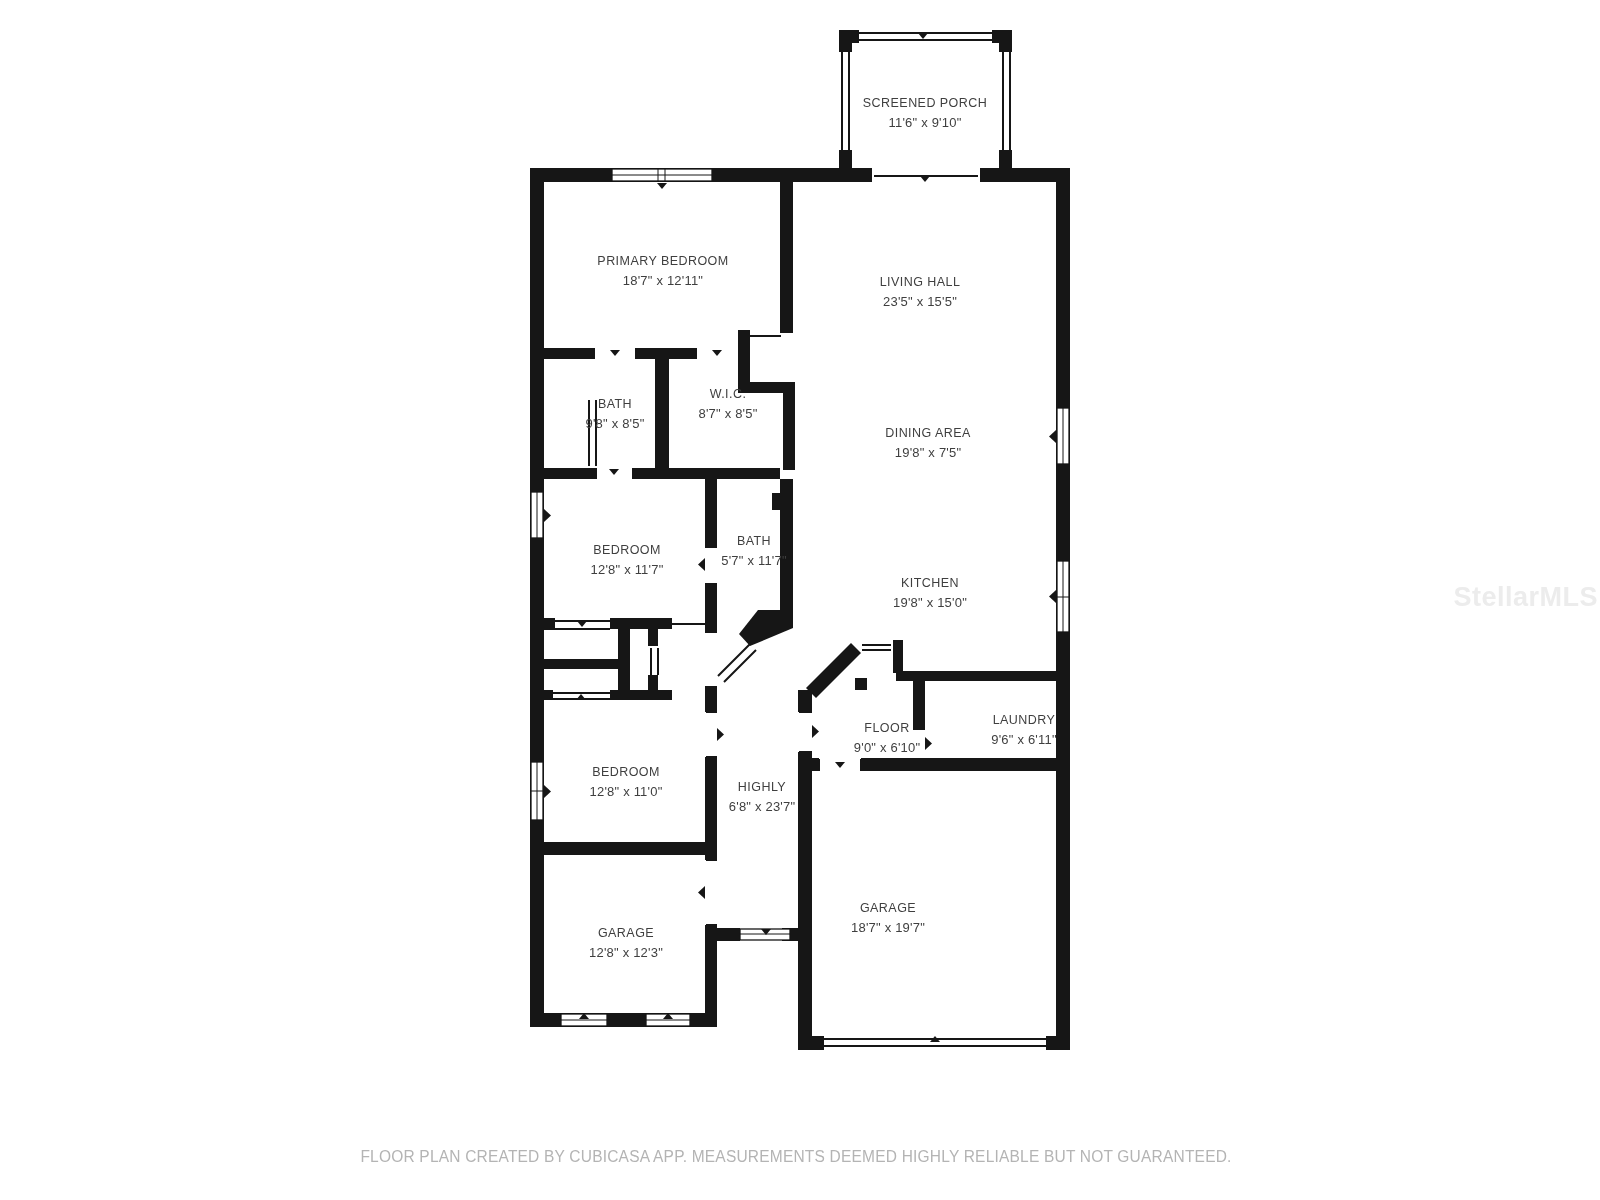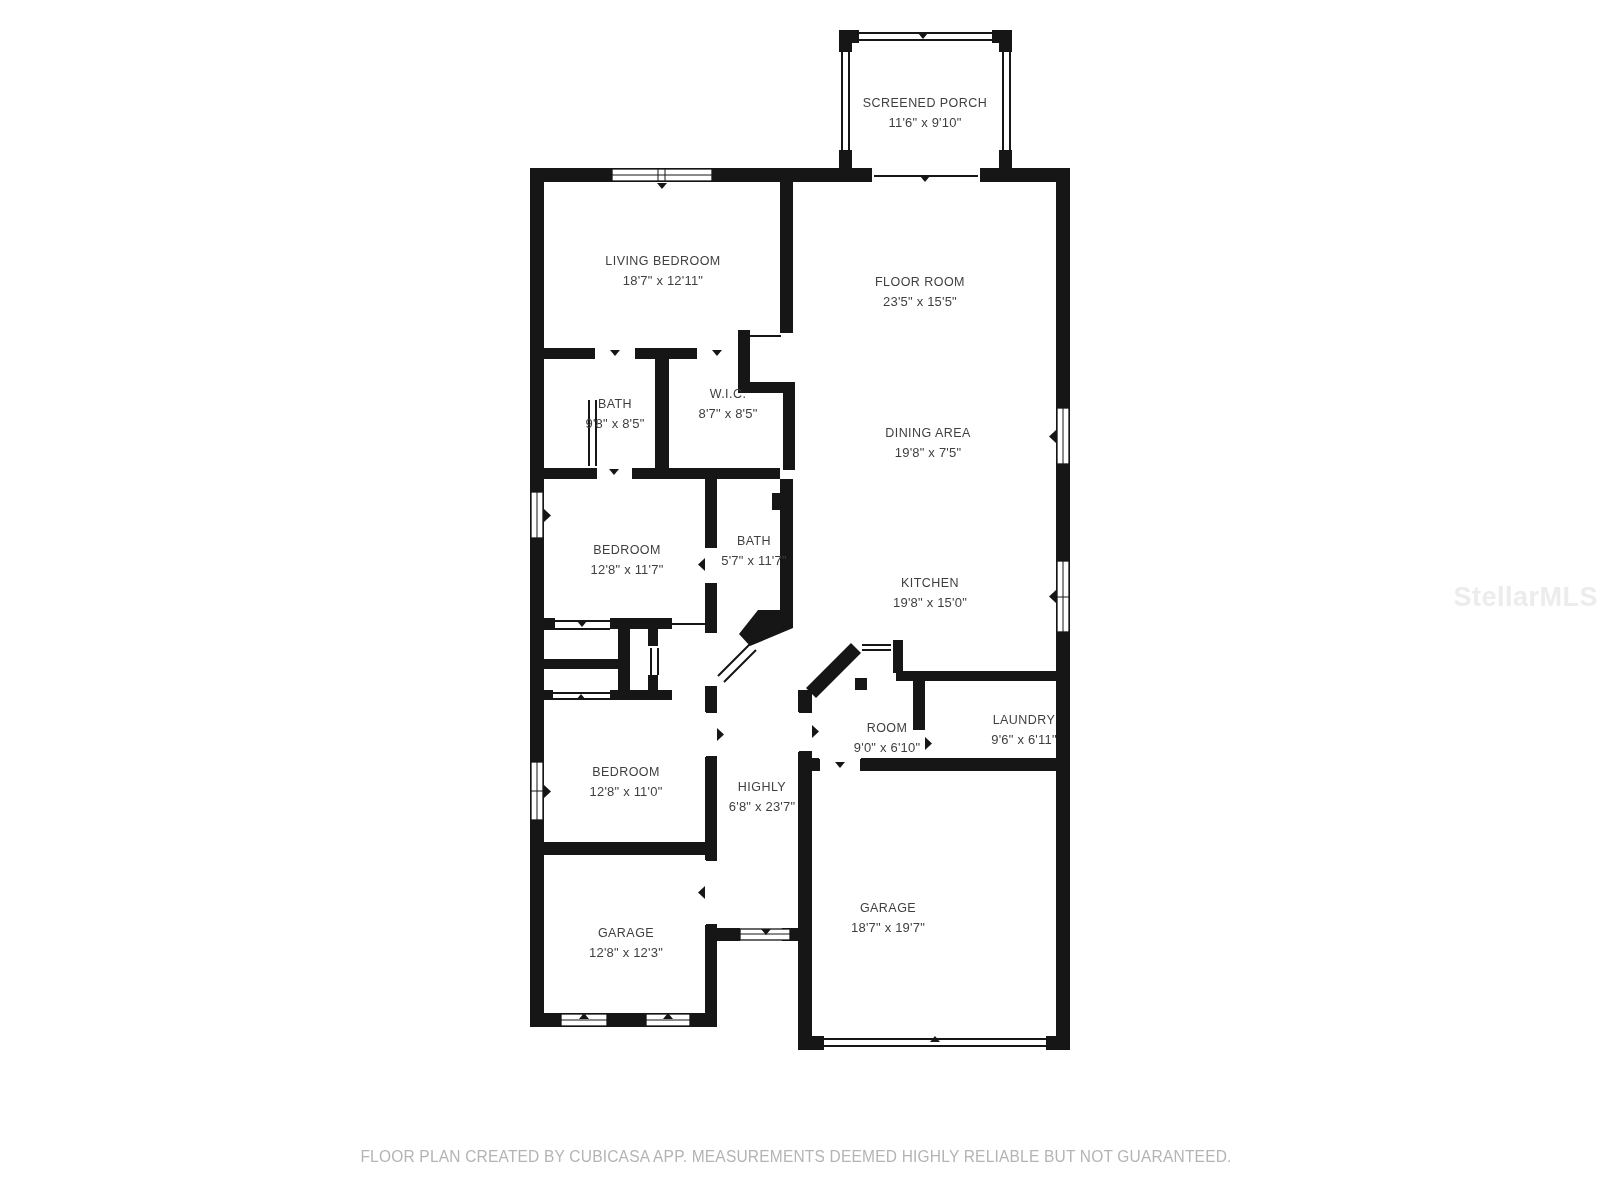--- a/index.html
+++ b/index.html
@@ -168,25 +168,25 @@
       <path d="M577,621 h10 l-5,6 z"></path>
       <path d="M576,700 h10 l-5,-6 z"></path>
     </g>
   </svg>
 
   <div class="room-label" style="left:925px;top:113px">
     <div class="rname">SCREENED PORCH</div>
     <div class="rdims">11'6" x 9'10"</div>
   </div>
   <div class="room-label" style="left:663px;top:271px">
-    <div class="rname">LIVING BEDROOM</div>
+    <div class="rname">PRIMARY BEDROOM</div>
     <div class="rdims">18'7" x 12'11"</div>
   </div>
   <div class="room-label" style="left:920px;top:292px">
-    <div class="rname">FLOOR ROOM</div>
+    <div class="rname">LIVING HALL</div>
     <div class="rdims">23'5" x 15'5"</div>
   </div>
   <div class="room-label" style="left:615px;top:414px">
     <div class="rname">BATH</div>
     <div class="rdims">9'8" x 8'5"</div>
   </div>
   <div class="room-label" style="left:728px;top:404px">
     <div class="rname">W.I.C.</div>
     <div class="rdims">8'7" x 8'5"</div>
   </div>
@@ -200,21 +200,21 @@
   </div>
   <div class="room-label" style="left:754px;top:551px">
     <div class="rname">BATH</div>
     <div class="rdims">5'7" x 11'7"</div>
   </div>
   <div class="room-label" style="left:930px;top:593px">
     <div class="rname">KITCHEN</div>
     <div class="rdims">19'8" x 15'0"</div>
   </div>
   <div class="room-label" style="left:887px;top:738px">
-    <div class="rname">ROOM</div>
+    <div class="rname">FLOOR</div>
     <div class="rdims">9'0" x 6'10"</div>
   </div>
   <div class="room-label" style="left:1024px;top:730px">
     <div class="rname">LAUNDRY</div>
     <div class="rdims">9'6" x 6'11"</div>
   </div>
   <div class="room-label" style="left:626px;top:782px">
     <div class="rname">BEDROOM</div>
     <div class="rdims">12'8" x 11'0"</div>
   </div>

